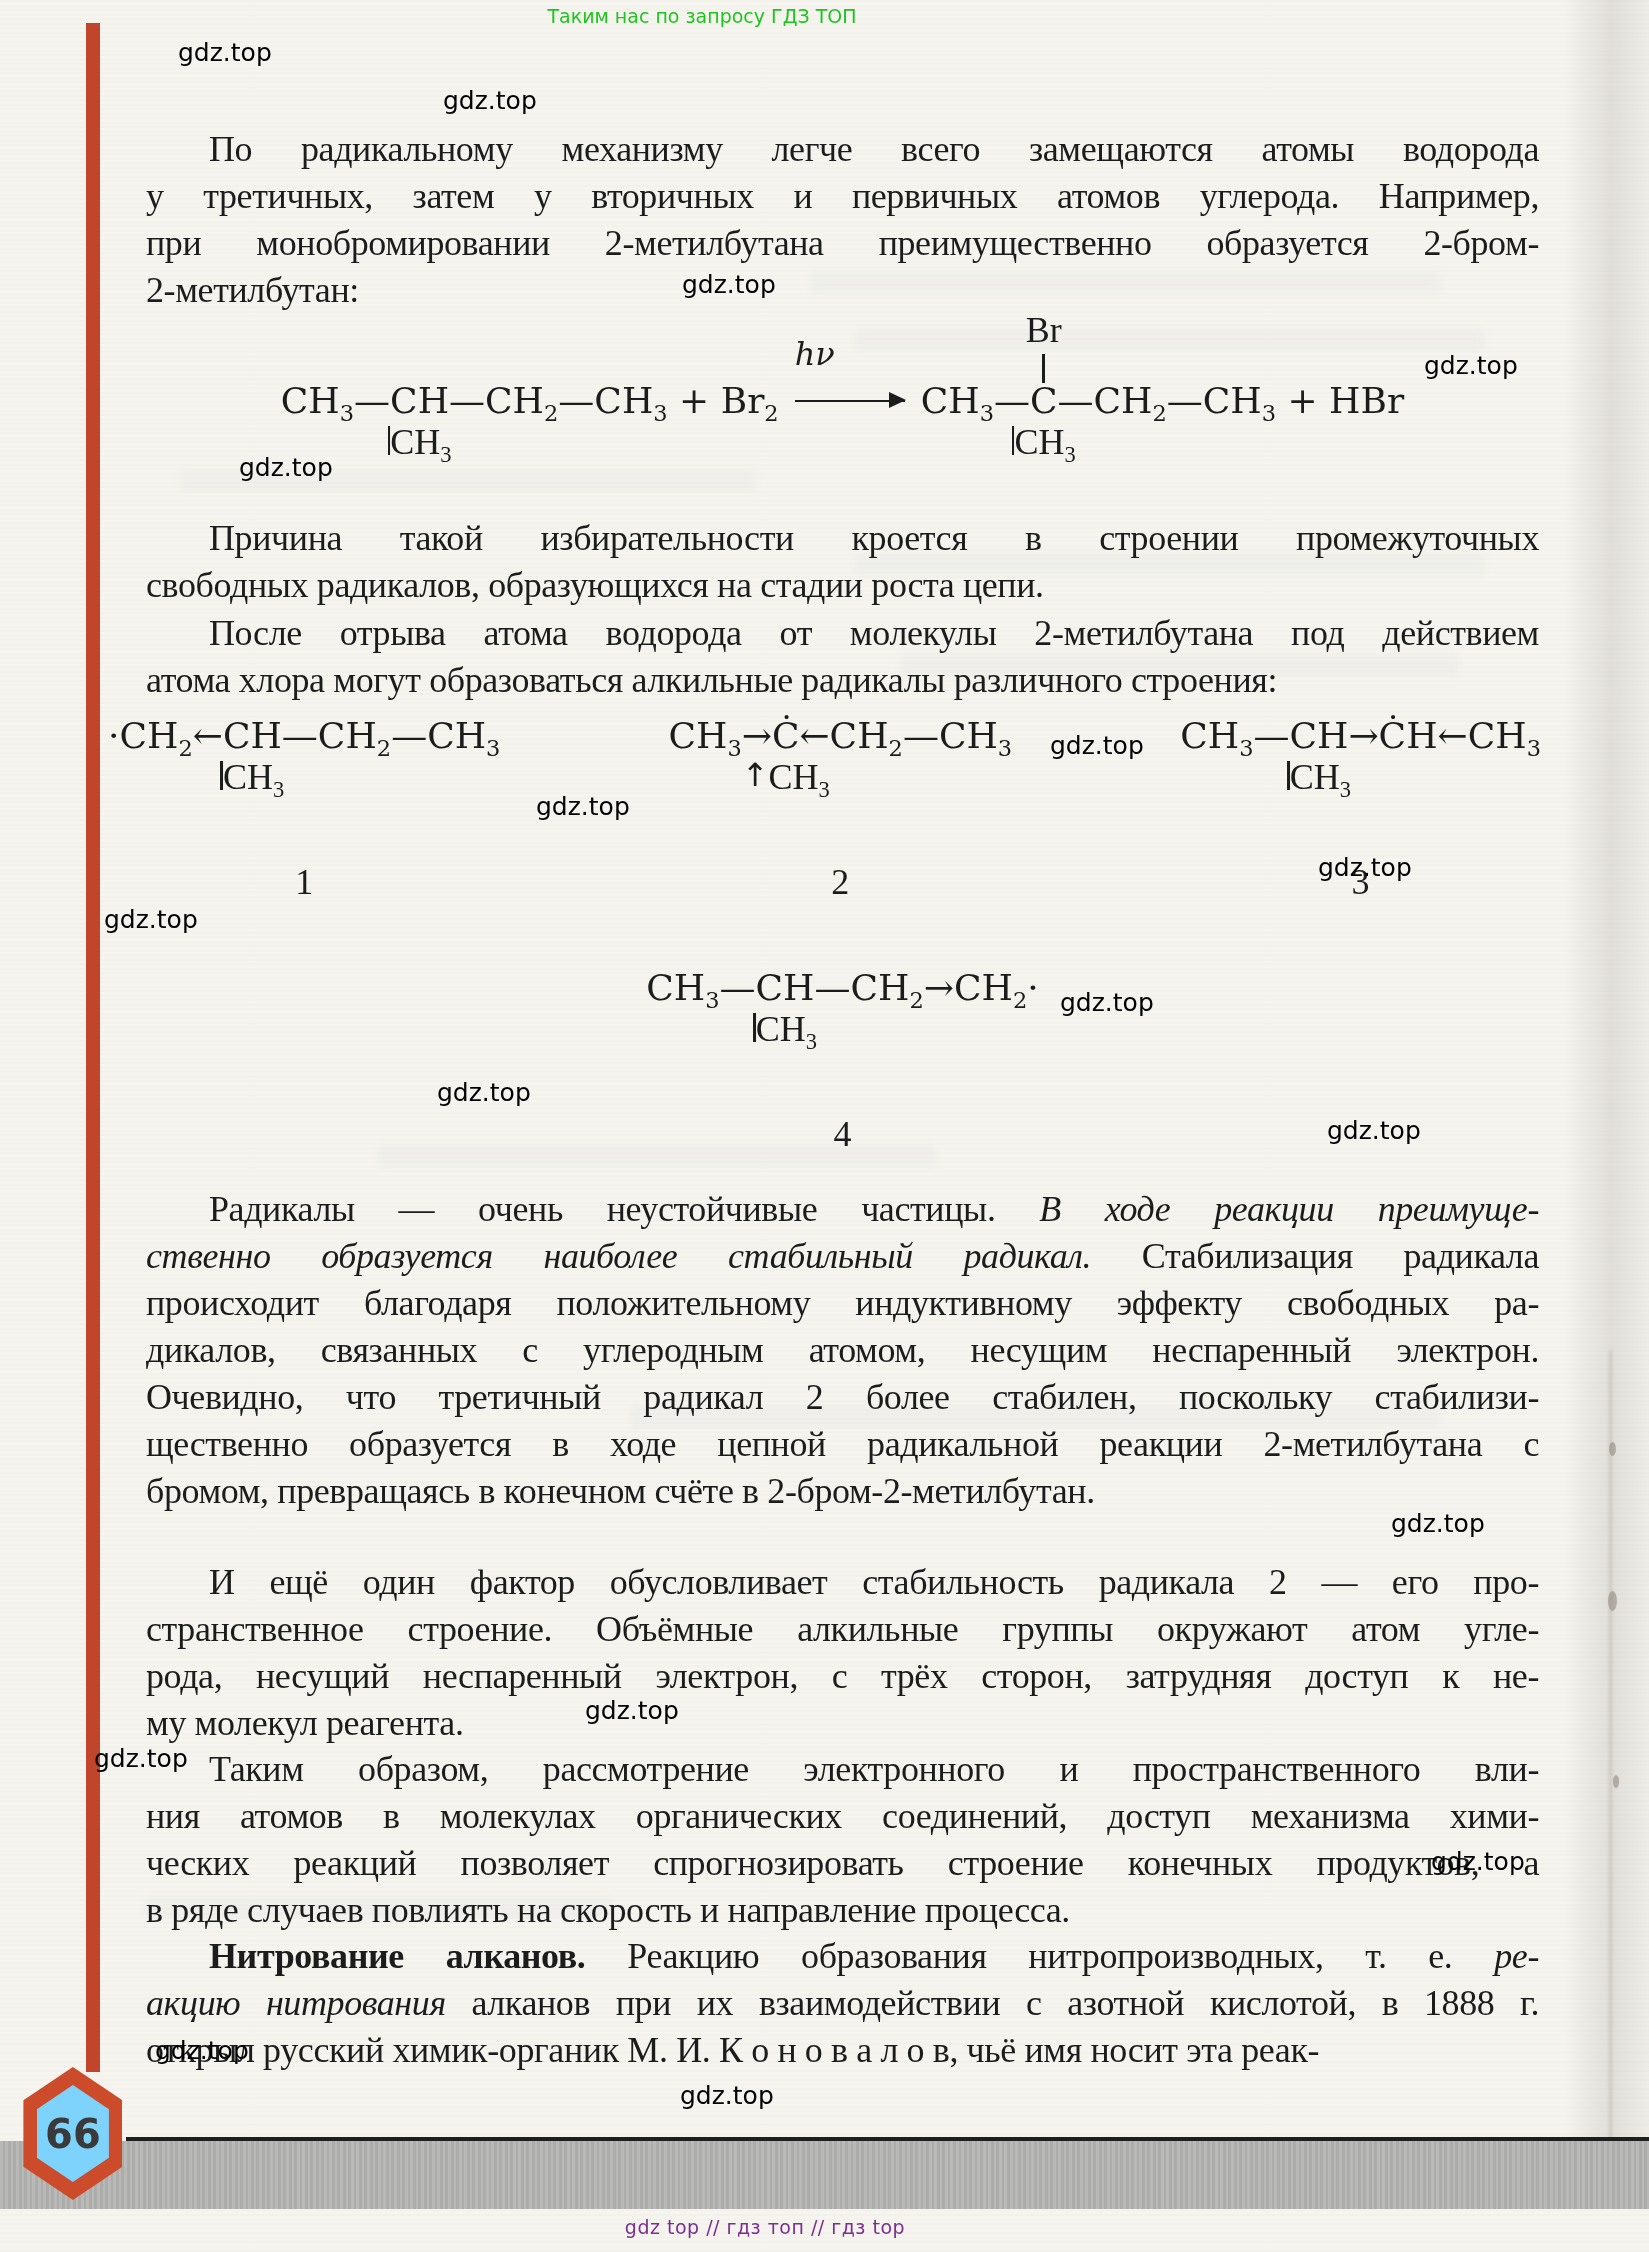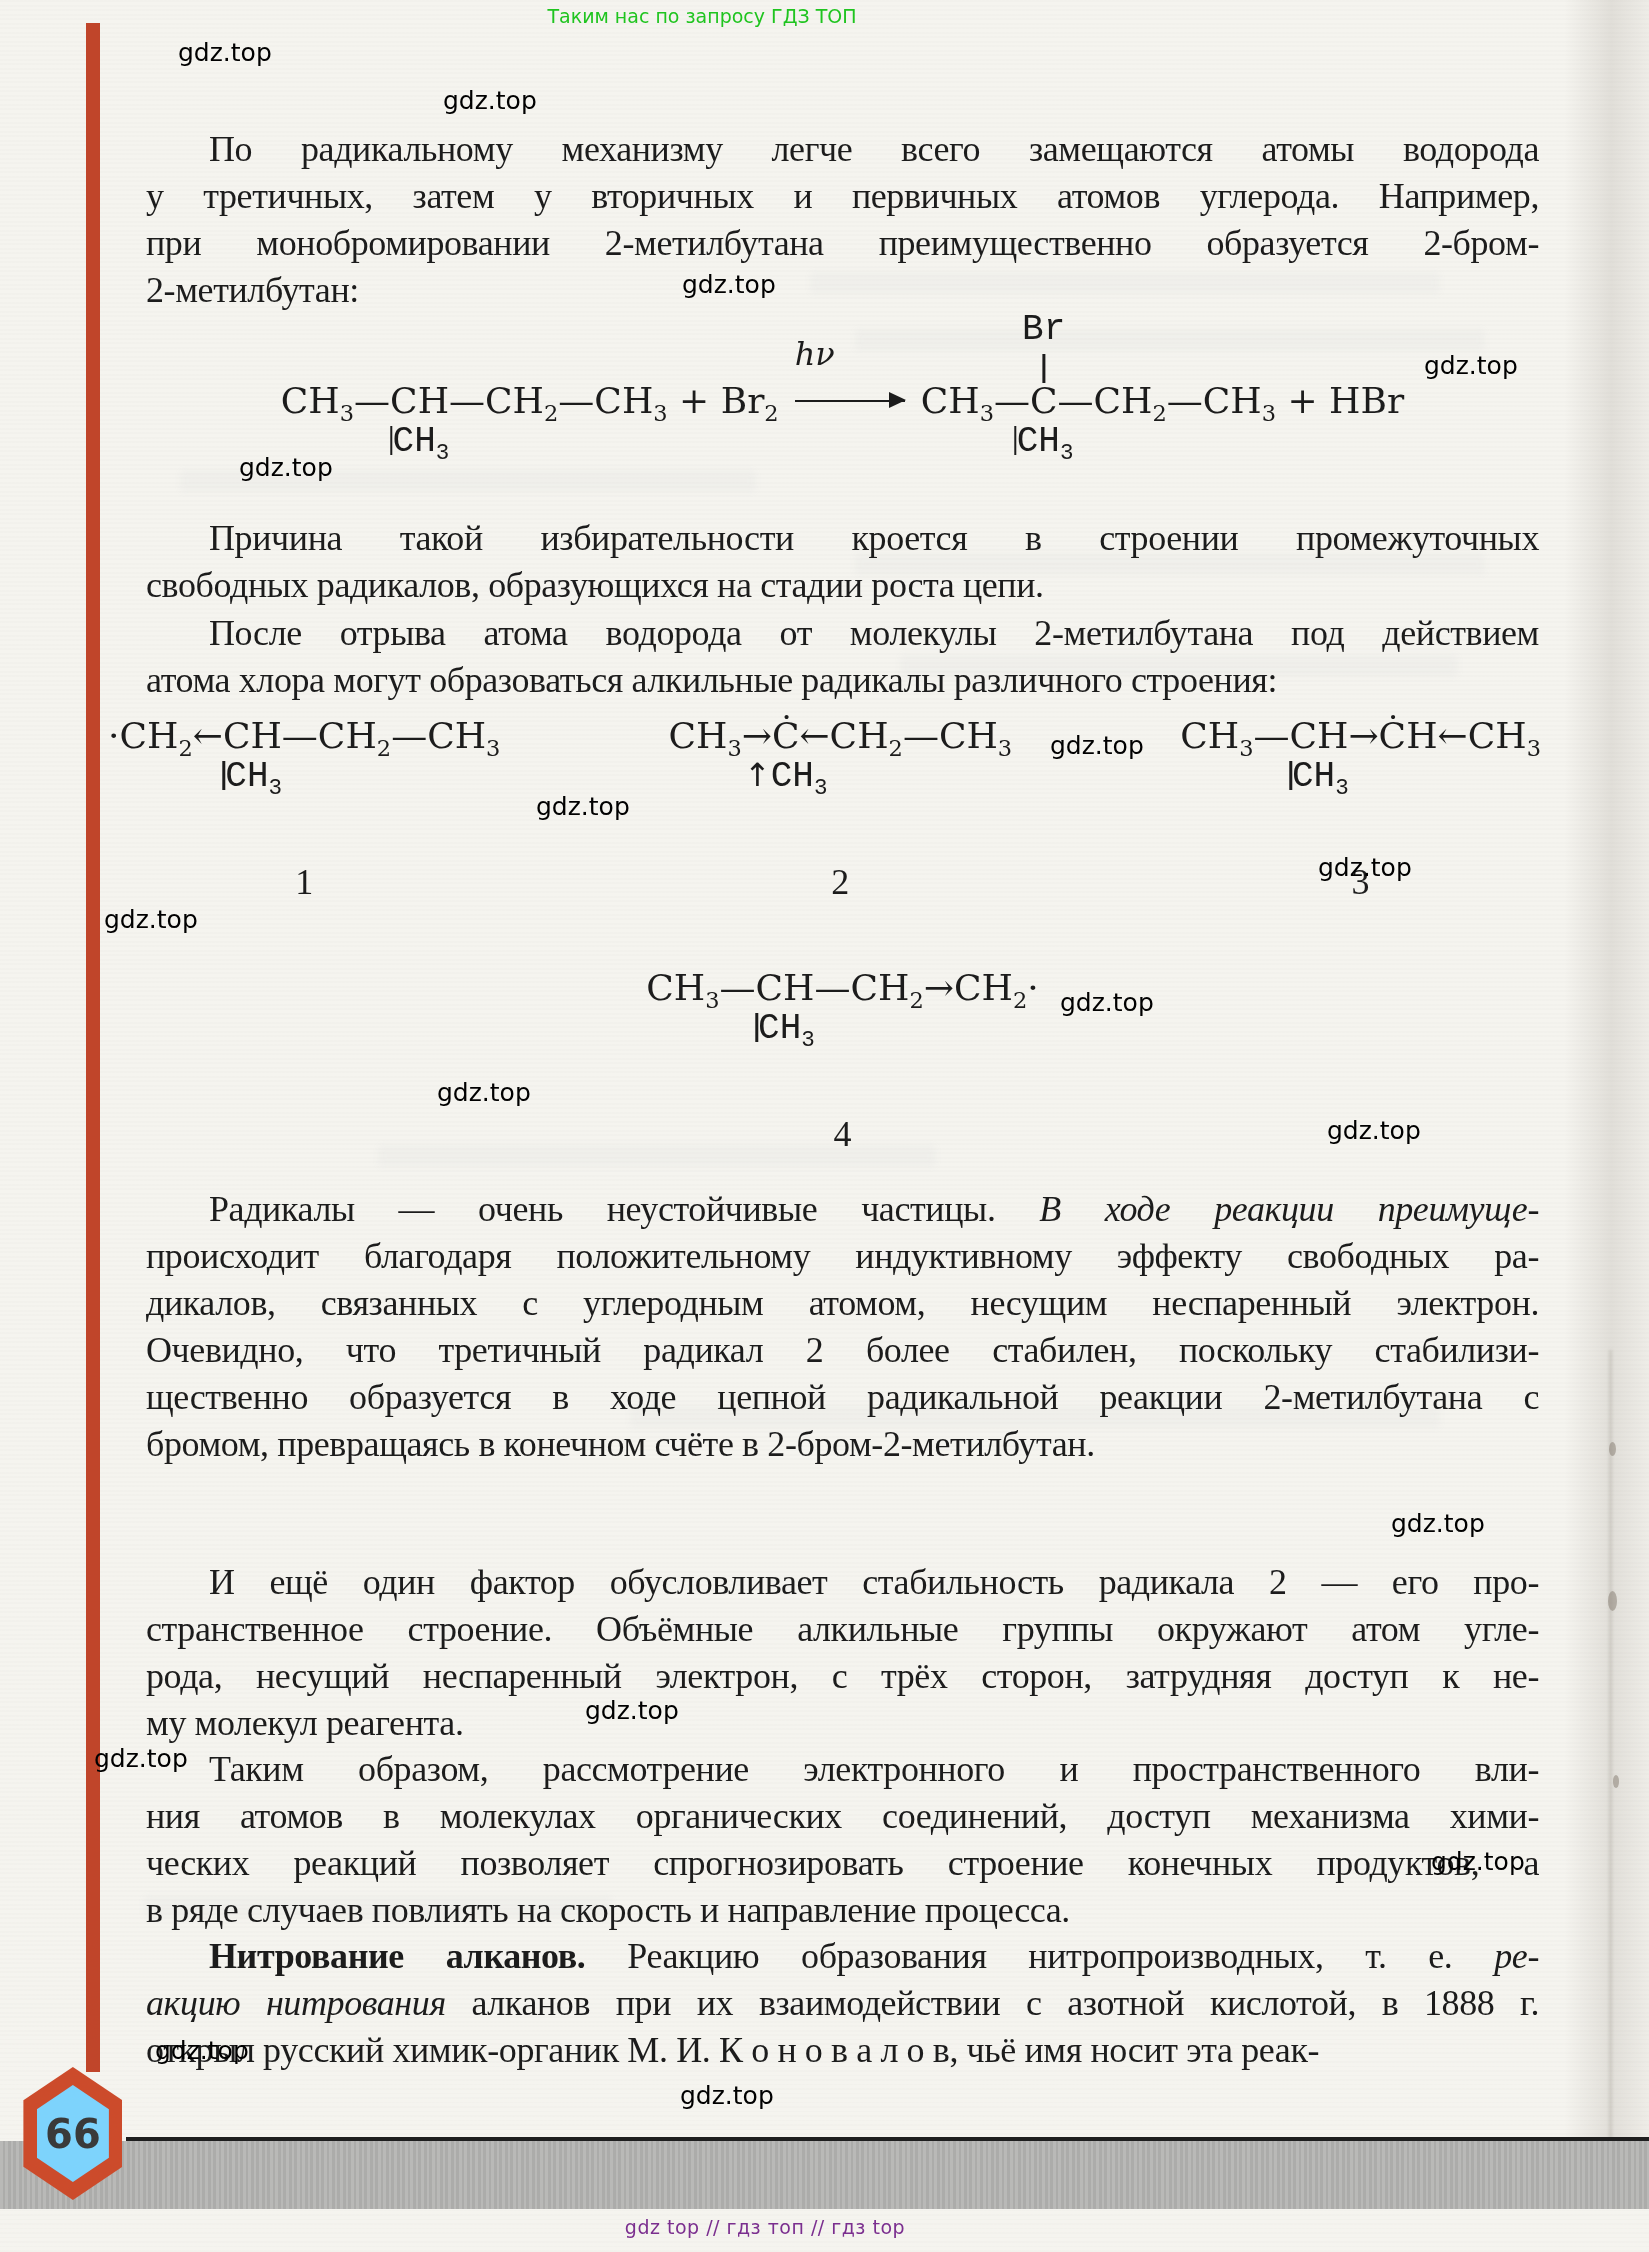--- a/index.html
+++ b/index.html
@@ -52,21 +52,21 @@
   .rxn-arrow .rlbl{position:absolute;left:0;right:0;top:-43px;text-align:left;
       font:italic 32px "DejaVu Serif","Liberation Serif",serif;}
   .anchor{position:relative;display:inline-block;}
   .above{position:absolute;left:50%;bottom:40px;transform:translateX(-50%);
          display:flex;flex-direction:column;align-items:center;line-height:1;}
   .above .bond-v{margin-top:4.5px;}
   .below{position:absolute;left:50%;top:41px;transform:translateX(-50%);
          display:flex;flex-direction:row;align-items:center;line-height:1;}
   .below .blbl{margin-top:2.7px;}
   .bond-v{width:2.7px;height:29px;background:var(--ink);}
-  .blbl{font-family:Liberation Mono, monospace;font-size:36px;line-height:40px;white-space:nowrap;text-align:right;}
+  .blbl{font-family:Liberation Serif, serif;font-size:36px;line-height:40px;white-space:nowrap;text-align:right;}
   .arrow-up{font:32px/31px "DejaVu Sans","Liberation Sans",sans-serif;}
   .srow{position:absolute;left:108px;top:713px;width:1433px;height:194px;
         display:flex;justify-content:space-between;}
   .struct{position:relative;height:194px;}
   .snum{position:absolute;left:0;right:0;top:148px;text-align:center;font-size:36px;}
   .s4wrap{position:absolute;left:146px;top:965px;width:1393px;height:194px;text-align:center;}
   .s4wrap .struct{display:inline-block;text-align:left;}
 </style>
 </head>
 <body>
@@ -129,20 +129,21 @@
         <div class="f-part">CH<sub>3</sub>—<span class="anchor">CH<span class="below"><span class="bond-v"></span><span class="blbl">CH<sub>3</sub></span></span></span>→ĊH←CH<sub>3</sub></div>
         <div class="snum">3</div>
       </div>
   </div>
   <div class="s4wrap">
     <div class="struct"><div class="f-part">CH<sub>3</sub>—<span class="anchor">CH<span class="below"><span class="bond-v"></span><span class="blbl">CH<sub>3</sub></span></span></span>—CH<sub>2</sub>→CH<sub>2</sub>·</div><div class="snum">4</div></div>
   </div>
 
   <div class="para" style="top:1186px">
       <div class="tline ind">Радикалы — очень неустойчивые частицы. <i>В ходе реакции преимуще-</i></div>
+      <div class="tline"><i>ственно образуется наиболее стабильный радикал.</i> Стабилизация радикала</div>
       <div class="tline">происходит благодаря положительному индуктивному эффекту свободных ра-</div>
       <div class="tline">дикалов, связанных с углеродным атомом, несущим неспаренный электрон.</div>
       <div class="tline">Очевидно, что третичный радикал 2 более стабилен, поскольку стабилизи-</div>
       <div class="tline">щественно образуется в ходе цепной радикальной реакции 2-метилбутана с</div>
       <div class="tline last">бромом, превращаясь в конечном счёте в 2-бром-2-метилбутан.</div>
     </div>
   <div class="para" style="top:1559px">
       <div class="tline ind">И ещё один фактор обусловливает стабильность радикала 2 — его про-</div>
       <div class="tline">странственное строение. Объёмные алкильные группы окружают атом угле-</div>
       <div class="tline">рода, несущий неспаренный электрон, с трёх сторон, затрудняя доступ к не-</div>

